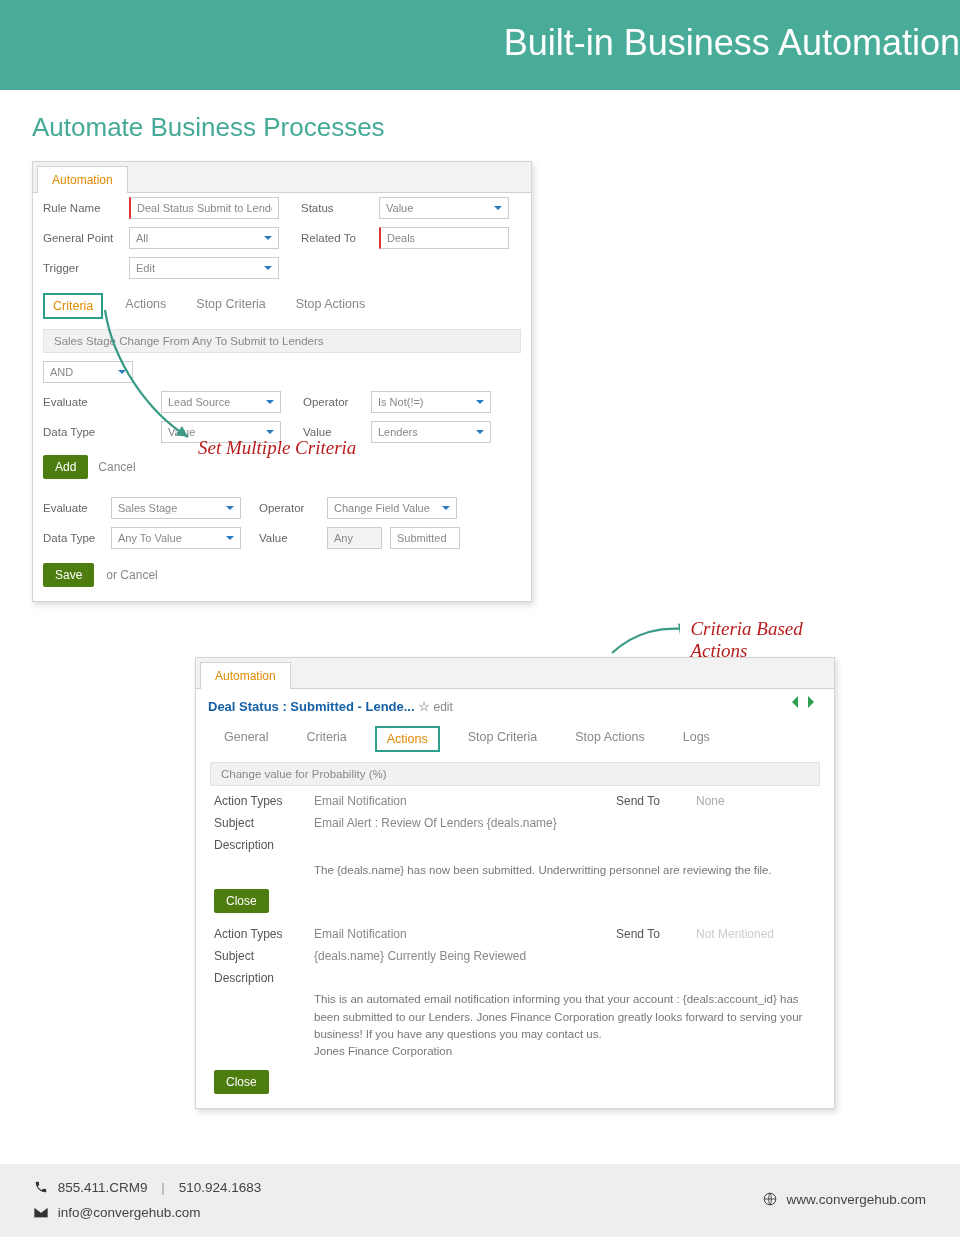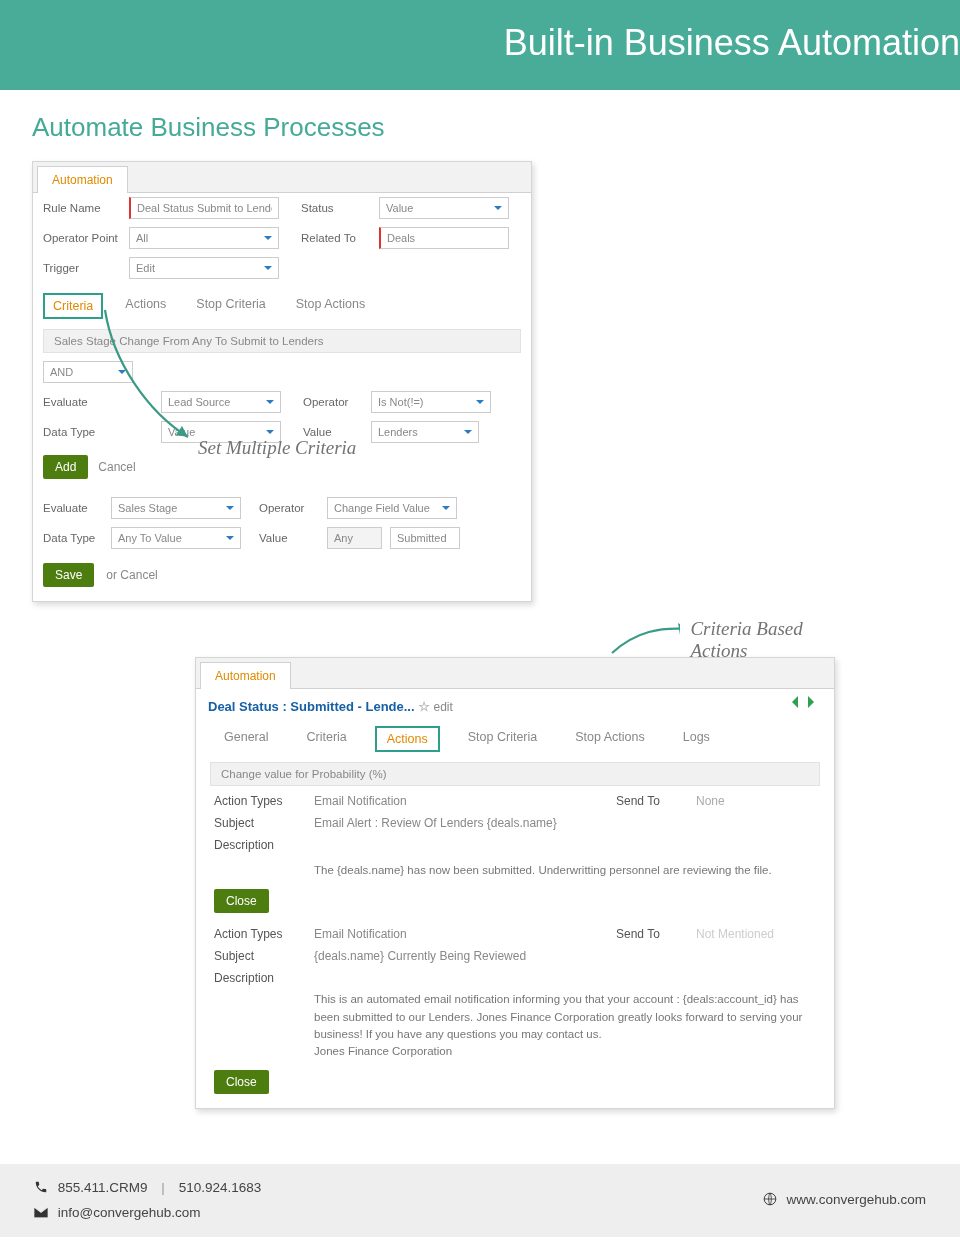--- a/index.html
+++ b/index.html
@@ -17,21 +17,21 @@
   .inp { border: 1px solid #ccc; height: 22px; padding: 0 6px; font-size: 11px; color: #888; background: #fff; }
   .inp.req { border-left: 2px solid #d33; }
   .sel { border: 1px solid #ccc; height: 22px; padding: 0 18px 0 6px; font-size: 11px; color: #888; background: #fff; position: relative; display: inline-flex; align-items: center; }
   .sel::after { content: ""; position: absolute; right: 6px; top: 8px; border: 4px solid transparent; border-top-color: #2a7bbf; }
   .subtabs { display: flex; gap: 14px; padding: 10px 10px 6px; font-size: 12.5px; color: #888; }
   .subtab { padding: 4px 8px; cursor: pointer; }
   .subtab.active { border: 2px solid #2e9f8a; color: #e08a00; }
   .gbar { background: #f1f1f1; border: 1px solid #e2e2e2; padding: 5px 10px; margin: 4px 10px; font-size: 11.5px; color: #888; }
   .btn { background: #4d7c0f; color: #fff; border: none; border-radius: 2px; padding: 5px 12px; font-size: 12px; cursor: pointer; }
   .linkish { color: #888; font-size: 12px; }
-  .annot { font-family: "Comic Sans MS", "Segoe Script", cursive; font-style: italic; color: #737373; font-size: 19px; }
+  .annot { font-family: "Comic Sans MS", "Segoe Script", cursive; font-style: italic; color: #b91c1c; font-size: 19px; }
   .annot1 { position: absolute; left: 165px; top: 275px; }
   .annot2-wrap { position: absolute; left: 410px; top: -40px; display:flex; align-items:center; gap:10px;}
   .titleline { color: #1560a6; font-weight: bold; font-size: 13px; padding: 10px 12px 4px; }
   .star { color: #bbb; }
   .editlink { color: #888; font-weight: normal; font-size: 12px; }
   .navarrows { position: absolute; right: 14px; top: 38px; display: flex; gap: 10px; }
   .tri { width: 0; height: 0; border: 6px solid transparent; }
   .tri.l { border-right-color: #2f9f50; }
   .tri.r { border-left-color: #2f9f50; }
   .subtabs2 { display: flex; gap: 18px; padding: 8px 18px 6px; font-size: 12.5px; color: #888; }
@@ -58,21 +58,21 @@
     <div class="apptab">Automation</div>
   </div>
 
   <div class="row">
     <div class="lbl">Rule Name</div>
     <input class="inp req" style="width: 150px;" value="Deal Status Submit to Lenders">
     <div class="lbl2" style="margin-left:14px">Status</div>
     <div class="sel" style="width:130px">Value</div>
   </div>
   <div class="row">
-    <div class="lbl">Operator Point</div>
+    <div class="lbl">General Point</div>
     <div class="sel" style="width:150px">All</div>
     <div class="lbl2" style="margin-left:14px">Related To</div>
     <input class="inp req" style="width: 130px;" value="Deals">
   </div>
   <div class="row">
     <div class="lbl">Trigger</div>
     <div class="sel" style="width:150px">Edit</div>
   </div>
 
   <div class="subtabs">
@@ -90,21 +90,21 @@
   <div class="row">
     <div class="lbl" style="width:110px">Evaluate</div>
     <div class="sel" style="width:120px">Lead Source</div>
     <div class="lbl2" style="width:60px;margin-left:14px">Operator</div>
     <div class="sel" style="width:120px">Is Not(!=)</div>
   </div>
   <div class="row">
     <div class="lbl" style="width:110px">Data Type</div>
     <div class="sel" style="width:120px">Value</div>
     <div class="lbl2" style="width:60px;margin-left:14px">Value</div>
-    <div class="sel" style="width:108px">Lenders</div>
+    <div class="sel" style="width:120px">Lenders</div>
   </div>
   <div class="row" style="gap:10px;margin-top:4px">
     <button class="btn">Add</button>
     <span class="linkish">Cancel</span>
   </div>
 
   <div class="row" style="margin-top:10px">
     <div class="lbl" style="width:60px">Evaluate</div>
     <div class="sel" style="width:130px">Sales Stage</div>
     <div class="lbl2" style="width:60px;margin-left:10px">Operator</div>

